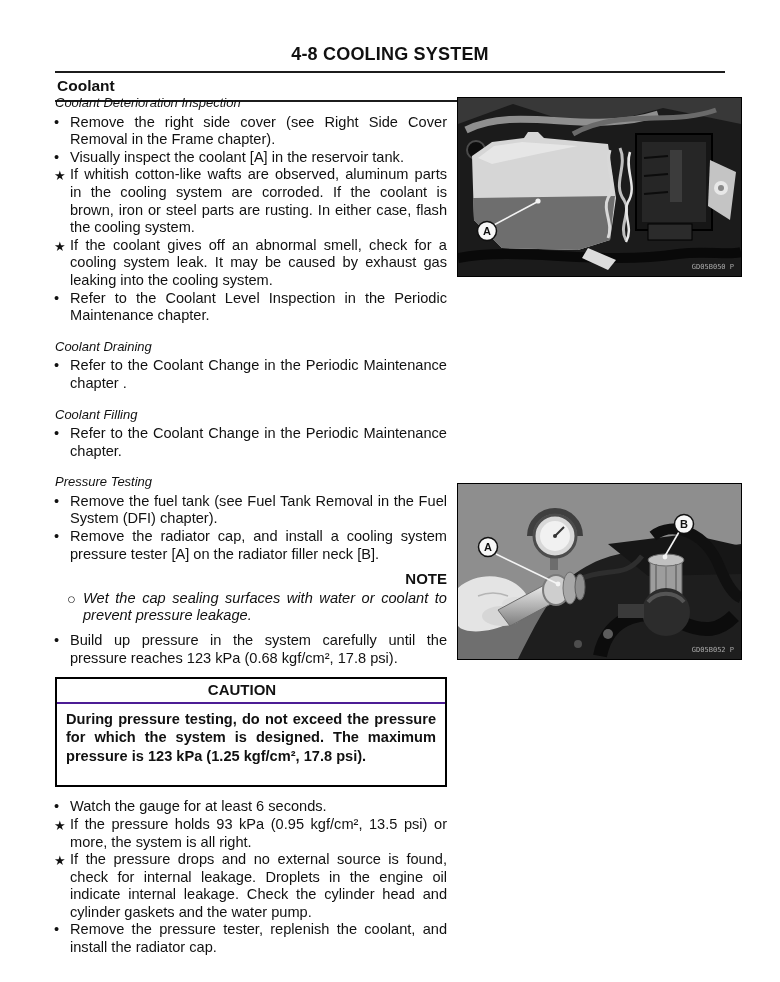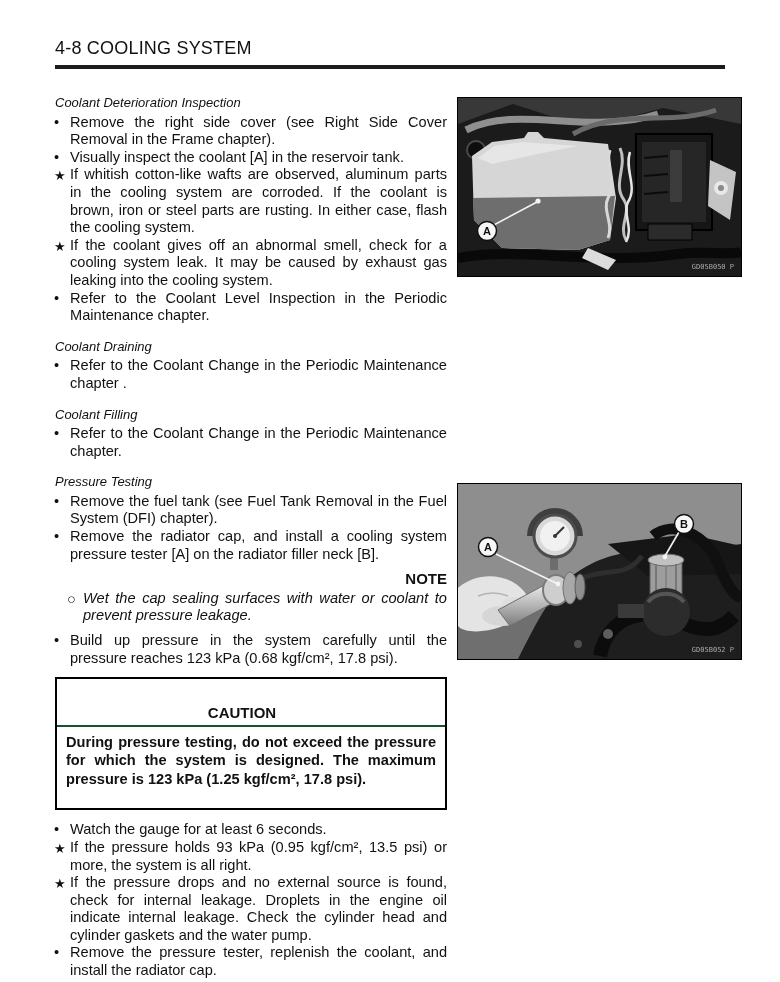--- a/index.html
+++ b/index.html
@@ -3,54 +3,55 @@
 <meta charset="utf-8">
 <style>
   html,body{margin:0;padding:0;background:#e9e9e9;}
   .page{
     position:relative;width:780px;height:982px;background:#ffffff;
     font-family:"Liberation Sans","DejaVu Sans",sans-serif;color:#111;
     overflow:hidden;margin:0 auto;
   }
   
   .hdr{position:absolute;left:55px;top:28px;width:670px;}
-  .chapter{font-size:18px;font-weight:normal;letter-spacing:.2px;margin:10px 0 6px 0;}
+  .chapter{font-size:18px;font-weight:bold;letter-spacing:.2px;margin:16px 0 6px 0;text-align:center;}
   .rule{height:2px;background:#1c1c1c;}
   .section-title{font-size:15.5px;font-weight:bold;margin:4px 0 5px 2px;}
   
   .text-col{position:absolute;left:55px;top:88px;width:392px;font-size:14.6px;line-height:17.6px;}
   .sub-title{font-style:italic;font-size:13px;margin:13px 0 2px 0;}
   .sub-title.first{margin-top:6px;}
   .li{position:relative;padding-left:15px;text-align:justify;}
   .li .marker{position:absolute;left:-1px;top:0;width:15px;font-style:normal;}
   .li .marker.star{font-size:13px;top:1px;}
   .note-head{font-weight:bold;font-size:15px;text-align:right;margin:7px 0 2px 0;}
   .note-item{margin-left:13px;font-style:italic;}
   .note-item .marker{font-style:normal;top:1px;}
   .spacer-sm{height:7px;}
   
   .caution{border:2px solid #000;margin:10px 0 11px 0;}
-  .caution-title{font-weight:bold;font-size:15px;text-align:center;padding:2px 18px 3px 0;border-bottom:2px solid #14532d;margin-top:23px;}
+  .caution-title{font-weight:bold;font-size:15px;text-align:center;padding:2px 18px 3px 0;border-bottom:2px solid #4c1d95;}
   .caution-body{font-weight:bold;padding:6px 9px 20px 9px;text-align:justify;line-height:18.5px;}
   
   .figure{position:absolute;width:283px;height:178px;border:1px solid #000;background:#222;}
   .figure svg{display:block;}
   .fig1{left:457px;top:97px;}
   .fig2{left:457px;top:483px;height:175px;}
   .photo-label{font-family:"Liberation Sans",sans-serif;font-size:11px;font-weight:bold;fill:#111;}
   .photo-code{font-family:"DejaVu Sans Mono",monospace;font-size:7px;fill:#a9a9a9;}
 </style>
 </head>
 <body>
 
 <div class="page">
 
   <div class="hdr">
     <div class="chapter">4-8 COOLING SYSTEM</div>
     <div class="rule"></div>
+    <div class="section-title">Coolant</div>
     <div class="rule"></div>
   </div>
 
   <div class="text-col">
 
     <div class="sub-title first">Coolant Deterioration Inspection</div>
     <div class="li"><span class="marker">•</span><span>Remove the right side cover (see Right Side Cover Removal in the Frame chapter).</span></div>
     <div class="li"><span class="marker">•</span><span>Visually inspect the coolant [A] in the reservoir tank.</span></div>
     <div class="li"><span class="marker star">★</span><span>If whitish cotton-like wafts are observed, aluminum parts in the cooling system are corroded.  If the coolant is brown, iron or steel parts are rusting.  In either case, flash the cooling system.</span></div>
     <div class="li"><span class="marker star">★</span><span>If the coolant gives off an abnormal smell, check for a cooling system leak.  It may be caused by exhaust gas leaking into the cooling system.</span></div>

